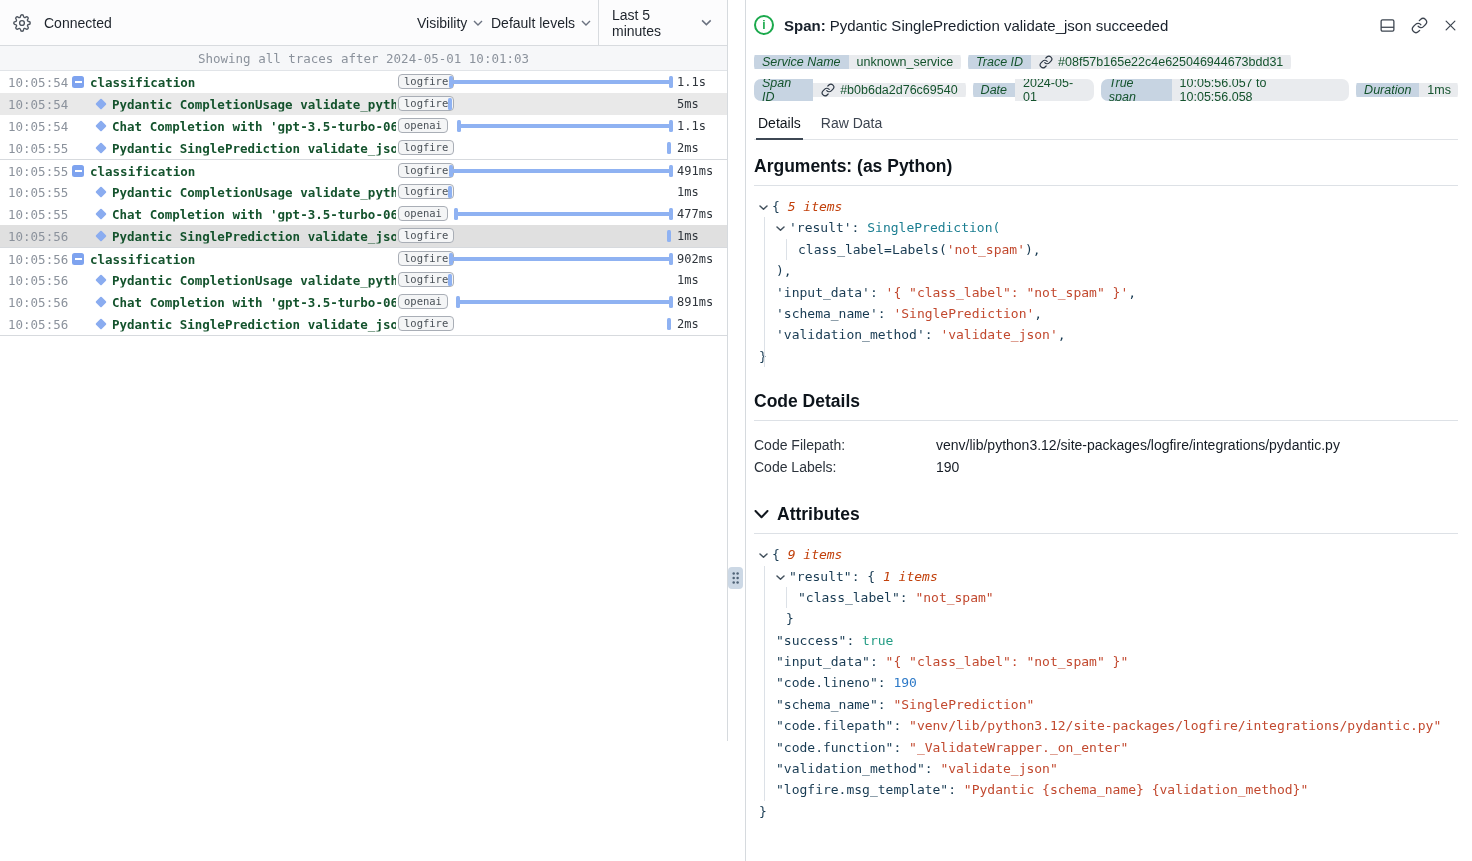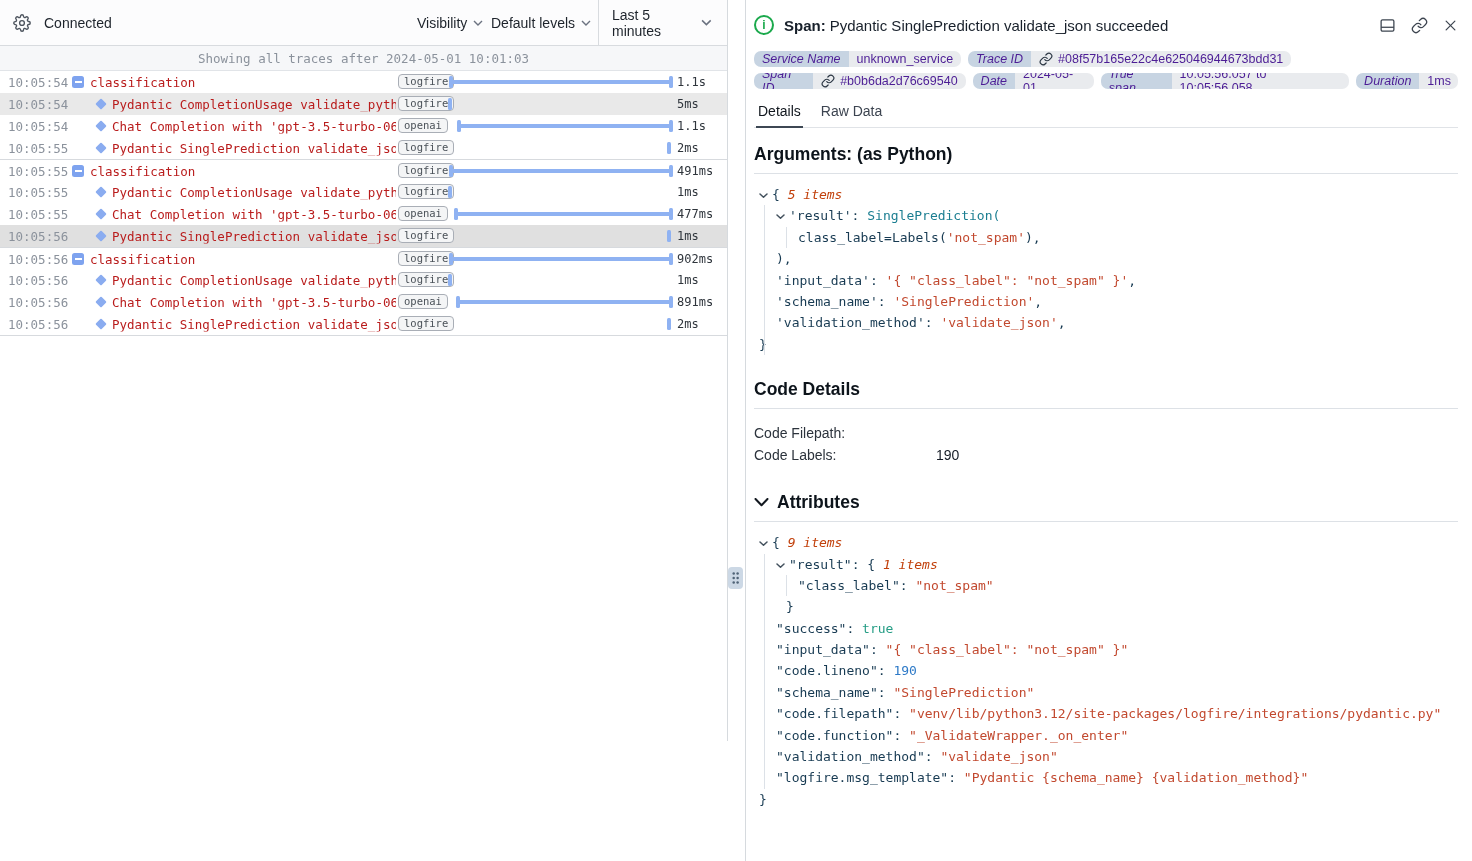--- a/index.html
+++ b/index.html
@@ -32,22 +32,22 @@
   .trace-row { position:relative; height:22px; font-family:"DejaVu Sans Mono", monospace; font-size:12.5px; }
   .trace-row.group-start { border-top:1px solid #d7dade; }
   .trace-row.highlight { background:#e9e9e9; }
   .trace-row.selected  { background:#e0e0e0; }
   .row-time { position:absolute; left:8px; top:50%; transform:translateY(-50%); color:#8b929c; }
   .row-expander { position:absolute; left:72px; top:5px; width:12px; height:12px;
     background:#7ea3ef; border-radius:2.5px; }
   .row-expander::after { content:""; position:absolute; left:2.5px; right:2.5px; top:5px; height:2px; background:#fff; }
   .row-diamond { position:absolute; left:97px; top:7px; width:8px; height:8px;
     background:#8aacf0; border-radius:1px; transform:rotate(45deg); }
-  .row-name { position:absolute; top:50%; transform:translateY(-50%); color:#b91c1c;
-    white-space:nowrap; overflow:hidden; }
+  .row-name { position:absolute; top:50%; transform:translateY(-50%); color:#14532d;
+    white-space:nowrap; overflow:hidden;font-weight:bold; }
   .row-name.parent { left:90px; width:305px; }
   .row-name.child  { left:112px; width:284px; }
   .row-tag { position:absolute; left:398px; top:3px; height:15px; line-height:13px;
     padding:0 5px; border:1px solid #a9aeb6; border-radius:4px; background:#f4f5f6;
     font-size:10.5px; color:#4a5158; }
   .row-bar { position:absolute; left:448px; top:0; width:225px; height:22px; }
   .bar-line { position:absolute; top:9px; height:4px; background:#8fb2f2; border-radius:2px; }
   .bar-tick { position:absolute; top:5px; width:4px; height:12px; background:#8fb2f2; border-radius:1.5px; }
   .row-duration { position:absolute; left:677px; top:50%; transform:translateY(-50%);
     font-size:12px; color:#2f353c; }
@@ -65,21 +65,21 @@
   .info-badge { width:20px; height:20px; border:2px solid #1ba94c; border-radius:50%;
     color:#1ba94c; display:flex; align-items:center; justify-content:center;
     font-size:12px; font-weight:bold; flex:none; }
   .rp-title { font-size:15px; color:#18202b; white-space:nowrap; }
   .rp-title b { margin-right:4px; }
   .rp-actions { margin-left:auto; display:flex; gap:15px; align-items:center; }
   .rp-actions span { display:inline-flex; cursor:pointer; }
 
   .badge-rows { margin-top:14px; }
   .badge-row { display:flex; gap:7px; margin-bottom:6px; }
-  .badge { display:inline-flex; font-size:12.5px; height:16px; border-radius:7px; overflow:hidden; color:#4c1d95; }
+  .badge { display:inline-flex; font-size:12.5px; height:22px; border-radius:7px; overflow:hidden; color:#14532d;align-items:center; }
   .badge-label { background:#c7d4e2; padding:0 8px; font-style:italic; display:flex; align-items:center; }
   .badge-value { background:#e9ebee; padding:0 8px; display:flex; align-items:center; gap:5px; }
 
   .tabs { display:flex; gap:16px; margin-top:14px; border-bottom:1px solid #e0e3e7; padding-left:2px; }
   .tab { font-size:14px; color:#3c4450; padding:0 2px 7px 2px; cursor:pointer; }
   .tab.active { border-bottom:2px solid #3d4753; margin-bottom:-1px; color:#10161d; }
 
   .section-heading { font-size:17.5px; font-weight:bold; color:#0d141b; }
   .rule { border:none; border-top:1px solid #dde1e6; margin:8px 0 0 0; }
   .args-heading { margin-top:16px; }
@@ -388,20 +388,21 @@
       <div class="code-line" style="padding-left: 5px;"><span class="seg-plain">}</span></div>
       <span class="guide" style="left: 10px; top: 21.4px; height: 149.8px;"></span>
       <span class="guide" style="left: 32px; top: 42.8px; height: 21.4px;"></span>
     </div>
 
   <div class="section-heading cd-heading">Code Details</div>
   <hr class="rule">
   <div class="cd-table">
       <div class="cd-row">
         <span class="cd-label">Code Filepath:</span>
+        <span class="cd-value">venv/lib/python3.12/site-packages/logfire/integrations/pydantic.py</span>
       </div>
       <div class="cd-row">
         <span class="cd-label">Code Labels:</span>
         <span class="cd-value">190</span>
       </div>
     </div>
 
   <div class="attr-heading-row">
     <svg width="15" height="9" viewBox="0 0 15 9" fill="none" stroke="#12181f" stroke-width="2" stroke-linecap="round" stroke-linejoin="round">
         <polyline points="1.5,1 7.5,7.3 13.5,1"></polyline>

